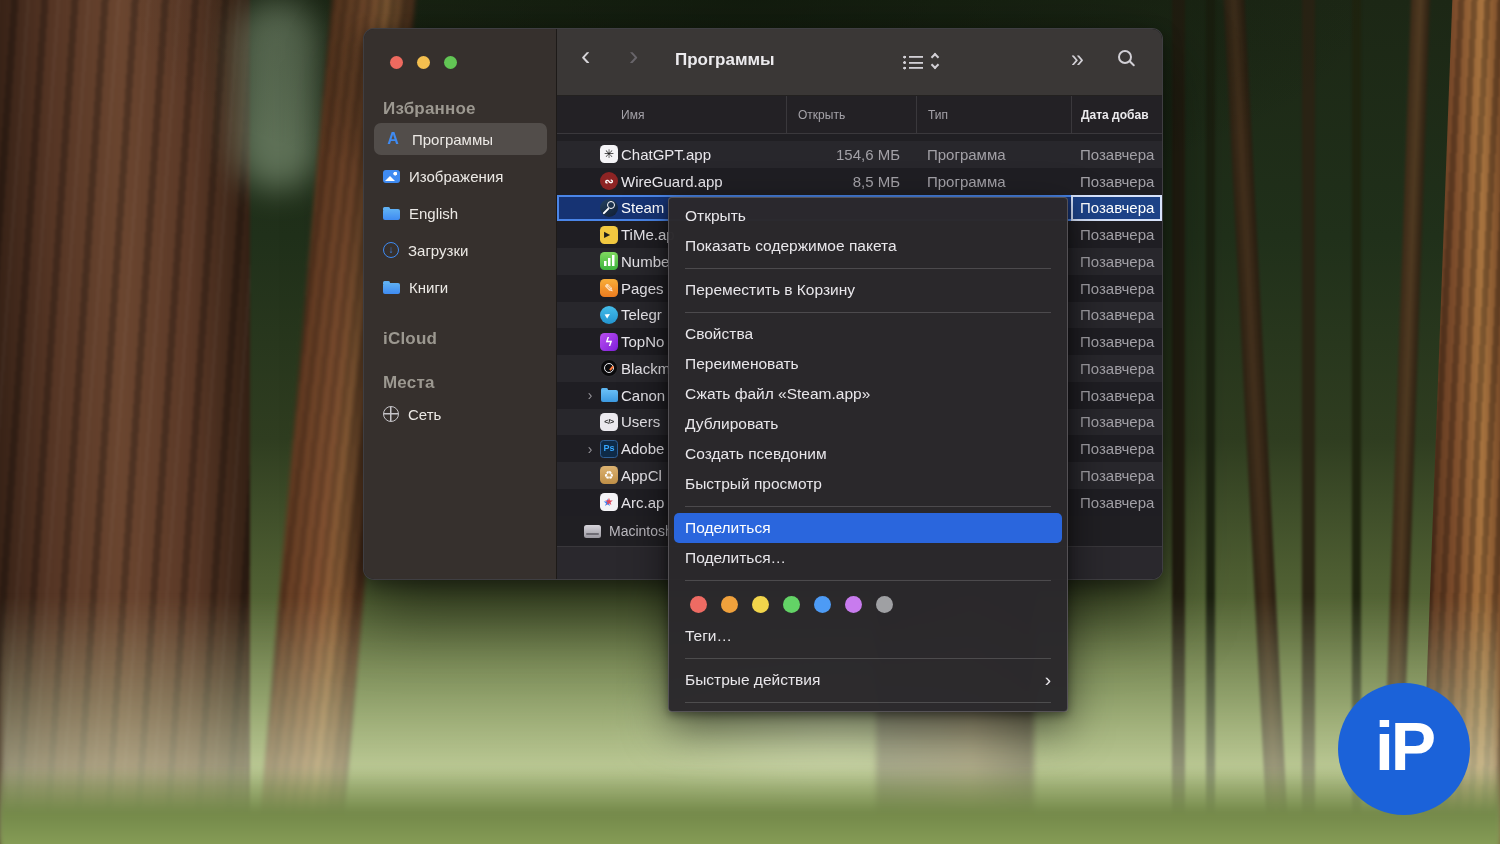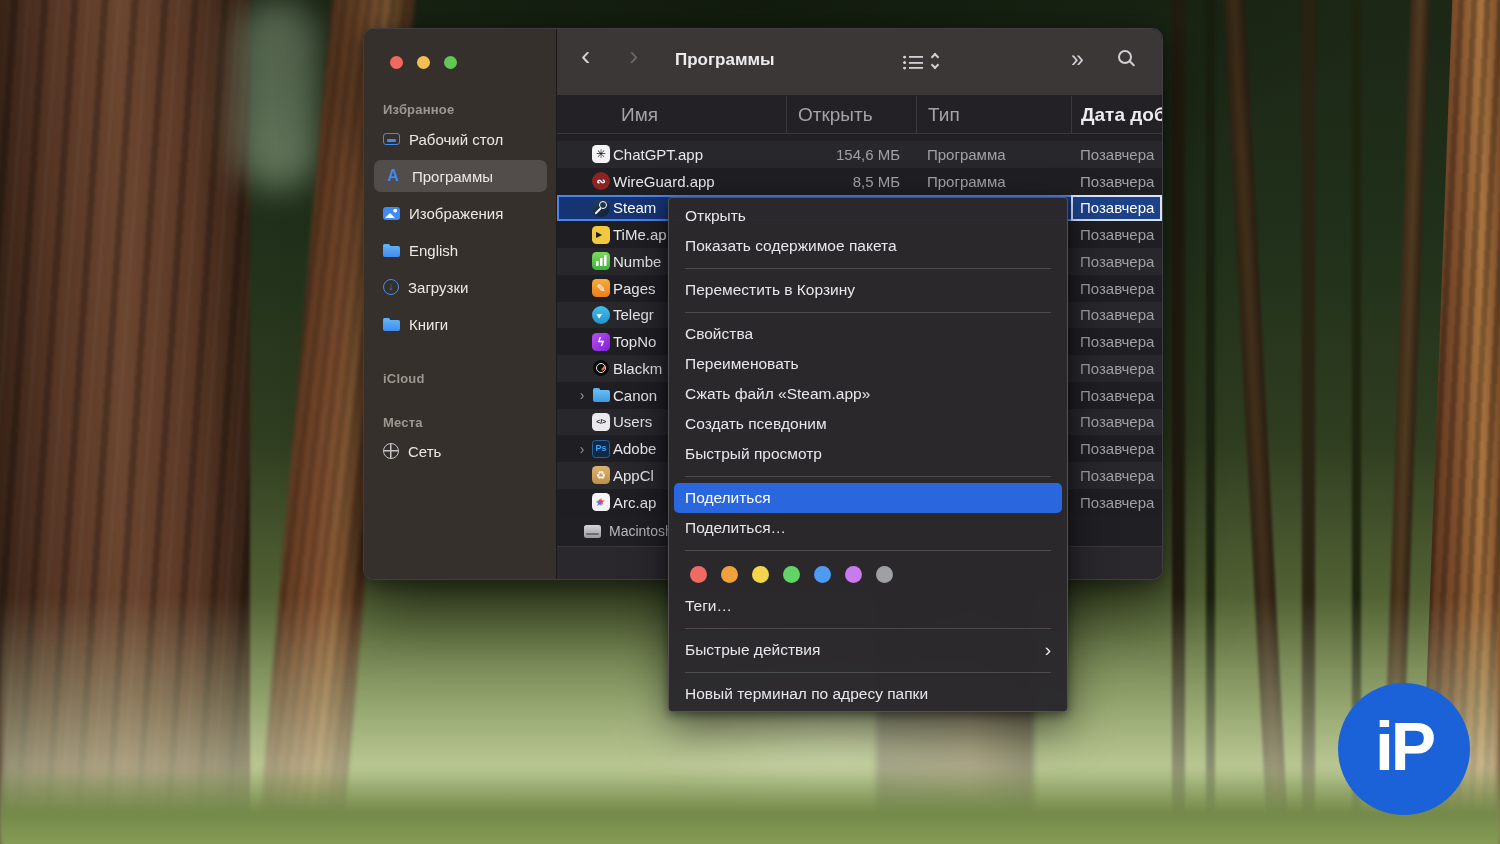--- a/index.html
+++ b/index.html
@@ -46,21 +46,21 @@
     border:1px solid rgba(255,255,255,.14);
     box-shadow:0 30px 70px rgba(0,0,0,.55),0 6px 18px rgba(0,0,0,.4);}
   
   #sidebar{position:absolute;left:0;top:0;width:193px;height:100%;
     background:rgba(55,49,46,.985);border-right:1px solid rgba(0,0,0,.45)}
   #lights{position:absolute;left:26px;top:27px;display:flex;gap:14px}
   .tl{width:13px;height:13px;border-radius:50%;display:block}
   .tl.red{background:#ee6a5f}.tl.yellow{background:#f4bf4f}.tl.green{background:#62c554}
   #sb-sections{position:absolute;top:66px;left:10px;right:9px}
   .sb-header{height:28px;display:flex;align-items:center;padding-left:9px;
-    color:#9c9890;font-size:13px;font-weight:700;letter-spacing:.2px}
+    color:#9c9890;font-size:17px;font-weight:700;letter-spacing:.2px}
   .sb-header.h-icloud{height:48px;align-items:flex-end;padding-bottom:7px}
   .sb-header.h-places{height:42px;align-items:flex-end;padding-bottom:5px}
   .sb-item{height:32px;margin-bottom:5px;display:flex;align-items:center;gap:9px;
     padding-left:9px;border-radius:7px;color:#ecE9e5;font-size:15px;white-space:nowrap}
   .sb-item.selected{background:rgba(255,255,255,.14)}
   .sb-icon{width:20px;display:flex;align-items:center;justify-content:center;flex:none;position:relative}
   .si-desktop{width:17px;height:12px;border:1.5px solid #3f8bf2;border-radius:3px}
   .si-desktop::after{content:"";position:absolute;left:3px;right:3px;bottom:2px;height:3px;background:#3f8bf2;border-radius:1px}
   .si-appstore::before{content:"A";color:#3f8bf2;font-size:16px;font-weight:700}
   .si-images{width:17px;height:13px;border-radius:3px;position:relative;
@@ -94,33 +94,33 @@
   #viewcarets{position:absolute;left:375px;top:25px;display:flex;flex-direction:column;align-items:center}
   #viewcarets .cu{width:6px;height:6px;border-left:2px solid #d2d0d6;border-top:2px solid #d2d0d6;transform:rotate(45deg);margin-bottom:2px}
   #viewcarets .cd{width:6px;height:6px;border-left:2px solid #d2d0d6;border-top:2px solid #d2d0d6;transform:rotate(225deg)}
   #more{position:absolute;left:514px;top:17px;font-size:23px;color:#d2d0d6}
   #search{position:absolute;left:561px;top:21px;width:14px;height:14px;border:2px solid #d2d0d6;border-radius:50%}
   #search::after{content:"";position:absolute;width:2px;height:7px;background:#d2d0d6;right:-2.5px;bottom:-5px;transform:rotate(-45deg);border-radius:1px}
   
   .cols{display:grid;grid-template-columns:229px 130px 155px 1fr}
   #colheader{position:absolute;left:0;right:0;top:67px;height:38px;background:#232125;
     border-bottom:1px solid #3a383c}
-  .hcell{display:flex;align-items:center;font-size:19px;color:#a4a2a8;white-space:nowrap;overflow:hidden}
+  .hcell{display:flex;align-items:center;font-size:12px;color:#a4a2a8;white-space:nowrap;overflow:hidden}
   .hcell + .hcell{border-left:1px solid #3a383c}
   .h-name{padding-left:64px}
   .h-size{padding-left:11px}
   .h-type{padding-left:11px}
   .h-date{padding-left:9px}
   .h-date.sorted{color:#ecebee;font-weight:700}
   
   #file-rows{position:absolute;left:0;right:0;top:105px;padding-top:7px}
   .row{height:26.75px;background:#28272c}
   .row.odd{background:#1f1e23}
   .cell{display:flex;align-items:center;overflow:hidden;white-space:nowrap;font-size:15px}
-  .c-name{padding-left:18px;color:#e9e7ec;gap:3px}
+  .c-name{padding-left:26px;color:#e9e7ec;gap:3px}
   .disc{width:14px;flex:none;text-align:center;color:#98969c;font-size:14px;line-height:1}
   .fname{overflow:hidden}
   .c-size{justify-content:flex-end;padding-right:16px;color:#a2a0a6}
   .c-type{padding-left:11px;color:#a2a0a6}
   .c-date{padding-left:9px;color:#a2a0a6}
   .row.sel{background:#163373;box-shadow:inset 0 0 0 2px #4a85e8}
   .row.sel .fname,.row.sel .c-date{color:#fff}
   .row.sel .c-date{background:#1d4287;box-shadow:inset 0 0 0 2px #d7e3fb}
   
   .fic{width:18px;height:18px;border-radius:4.5px;flex:none;position:relative;
@@ -202,24 +202,20 @@
 
 <div id="window">
   <div id="sidebar">
     <div id="lights">
       <span class="tl red"></span>
       <span class="tl yellow"></span>
       <span class="tl green"></span>
     </div>
     <div id="sb-sections">
         <div class="sb-header">Избранное</div>
-        <div class="sb-item">
-          <span class="sb-icon si-desktop"></span>
-          <span class="sb-label">Рабочий стол</span>
-        </div>
         <div class="sb-item selected">
           <span class="sb-icon si-appstore"></span>
           <span class="sb-label">Программы</span>
         </div>
         <div class="sb-item">
           <span class="sb-icon si-images"></span>
           <span class="sb-label">Изображения</span>
         </div>
         <div class="sb-item">
           <span class="sb-icon si-folder"></span>
@@ -430,20 +426,23 @@
       <div class="m-item">
         <span class="m-label">Свойства</span>
       </div>
       <div class="m-item">
         <span class="m-label">Переименовать</span>
       </div>
       <div class="m-item">
         <span class="m-label">Сжать файл «Steam.app»</span>
       </div>
       <div class="m-item">
+        <span class="m-label">Дублировать</span>
+      </div>
+      <div class="m-item">
         <span class="m-label">Создать псевдоним</span>
       </div>
       <div class="m-item">
         <span class="m-label">Быстрый просмотр</span>
       </div>
       <div class="m-sep"></div>
       <div class="m-item hl" style="background: rgb(42, 102, 221);">
         <span class="m-label">Поделиться</span>
       </div>
       <div class="m-item">
@@ -461,19 +460,16 @@
       </div>
       <div class="m-item">
         <span class="m-label">Теги…</span>
       </div>
       <div class="m-sep"></div>
       <div class="m-item">
         <span class="m-label">Быстрые действия</span>
         <span class="m-sub">›</span>
       </div>
       <div class="m-sep"></div>
-      <div class="m-item">
-        <span class="m-label">Новый терминал по адресу папки</span>
-      </div>
     </div>
 </div>
 
 <div id="logo" style="background: rgb(27, 98, 217);">iP</div>
 
 </body></html>

